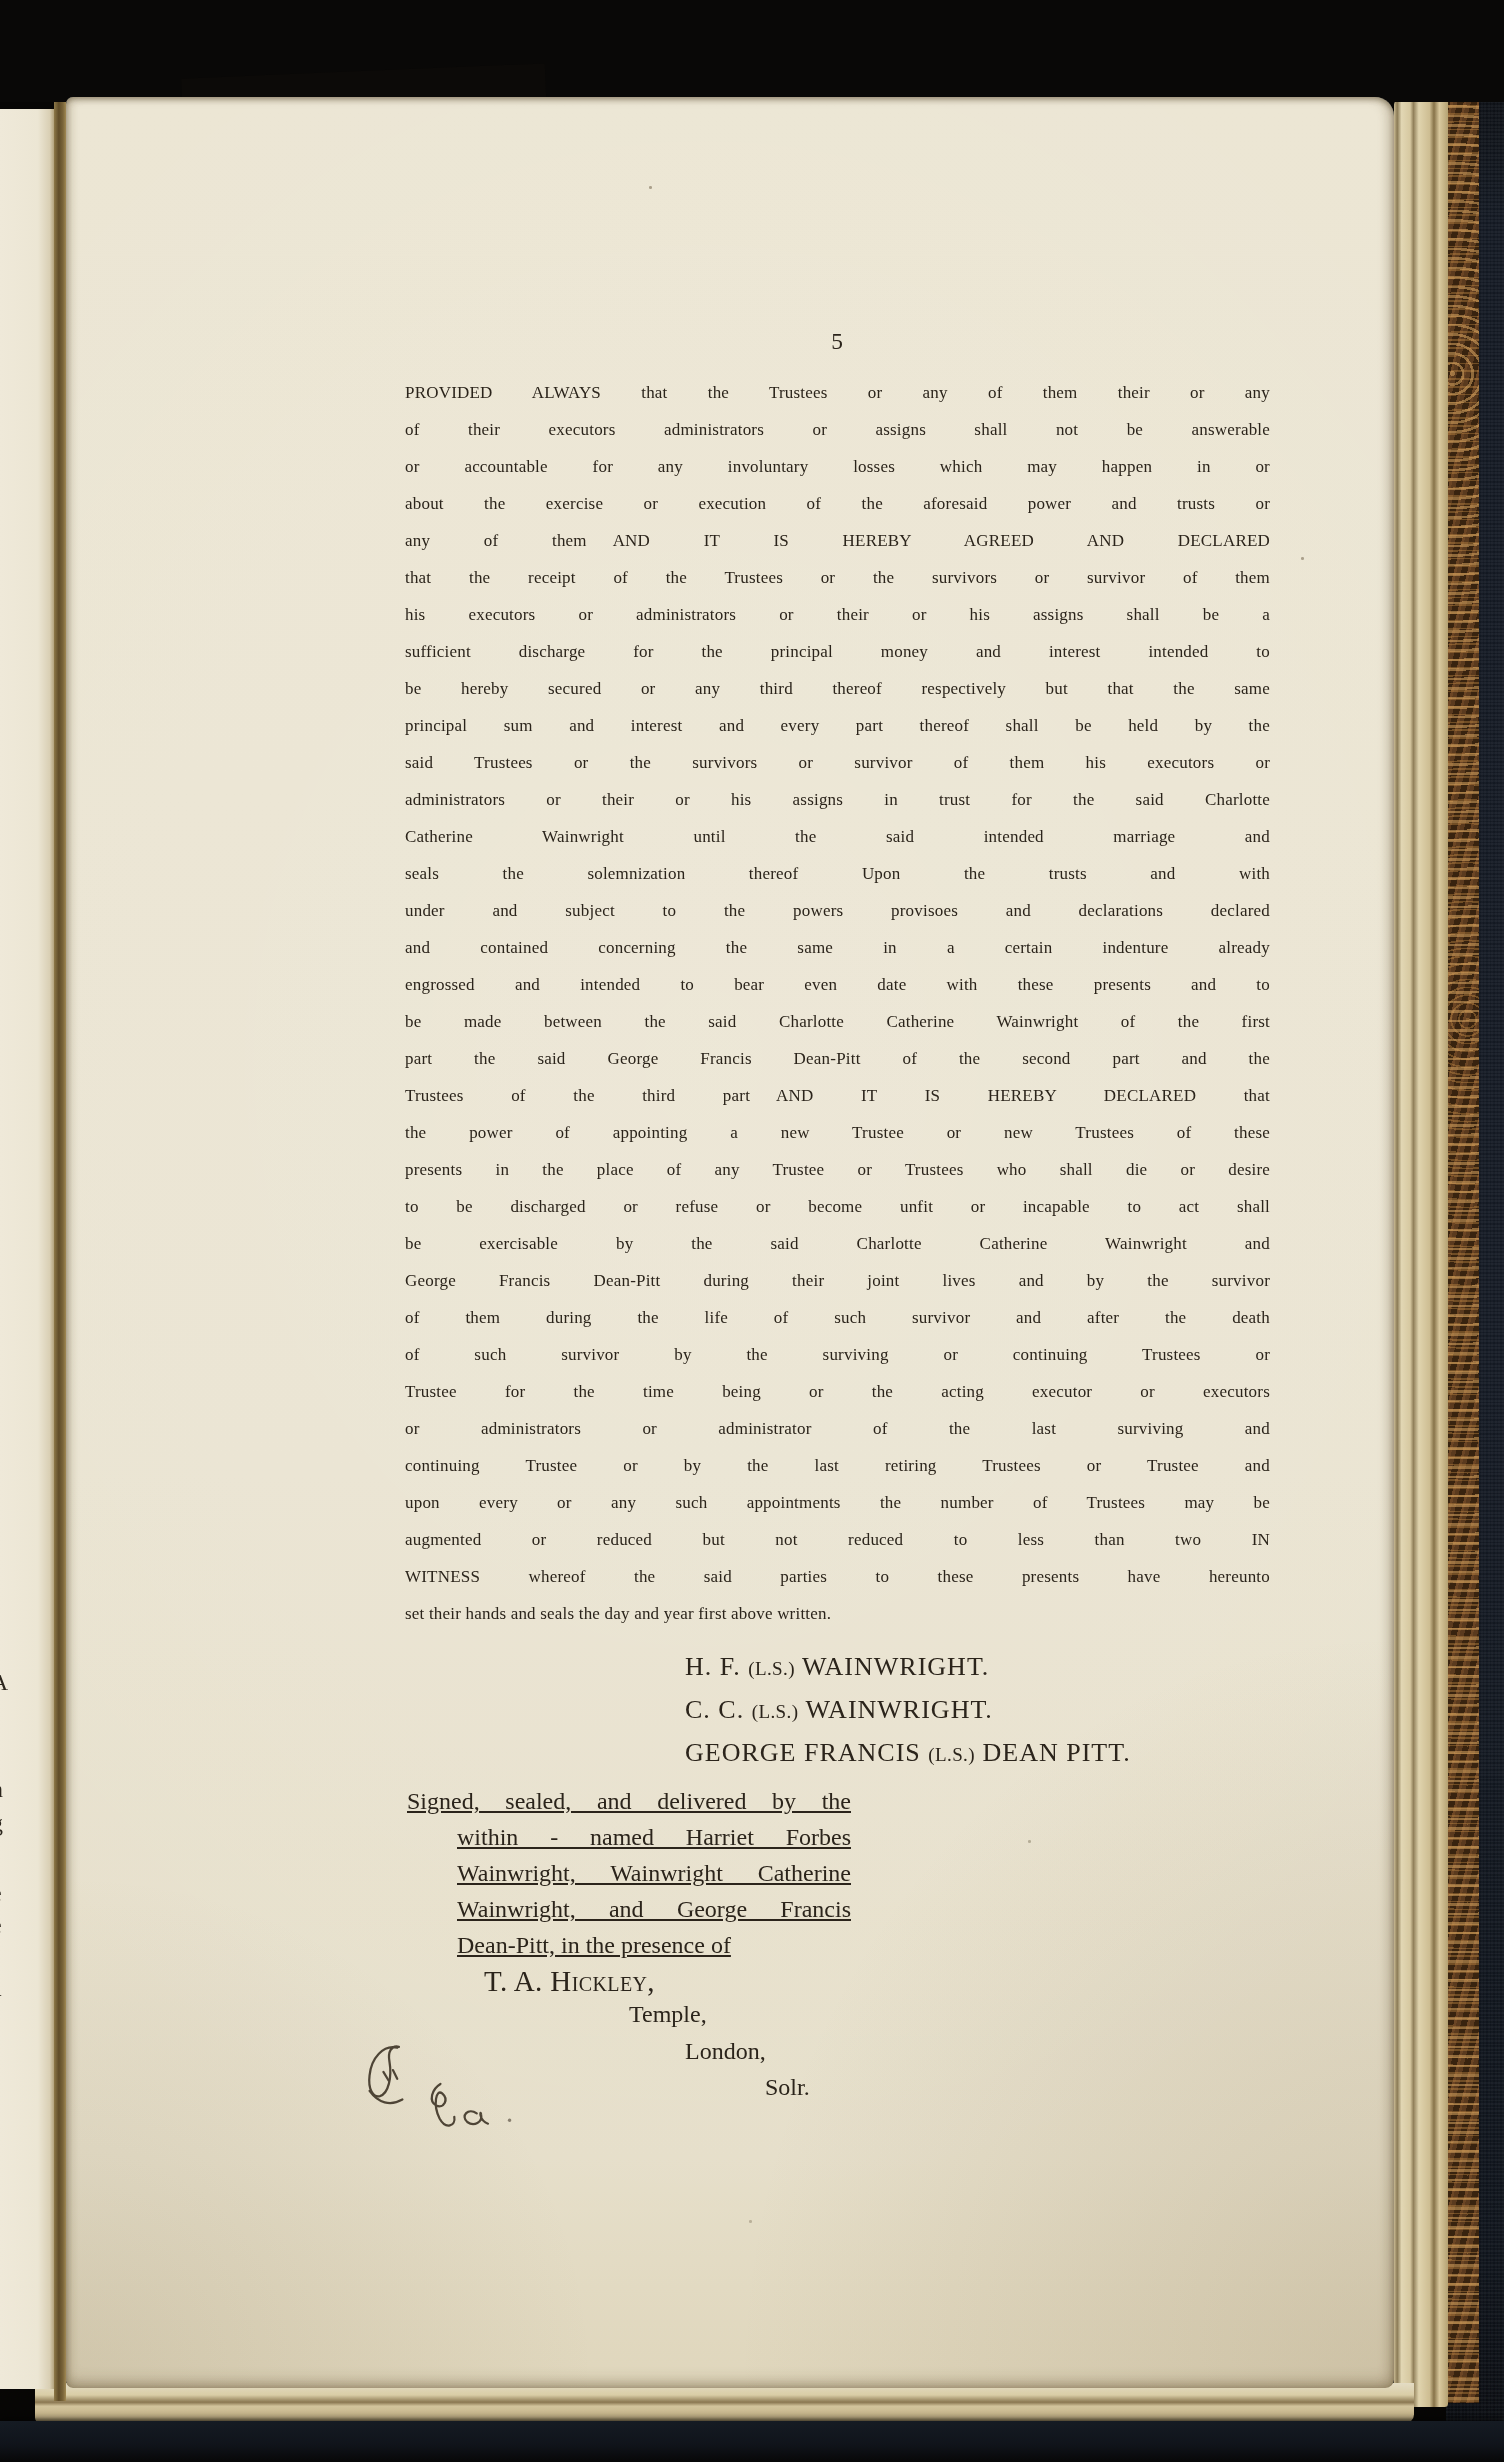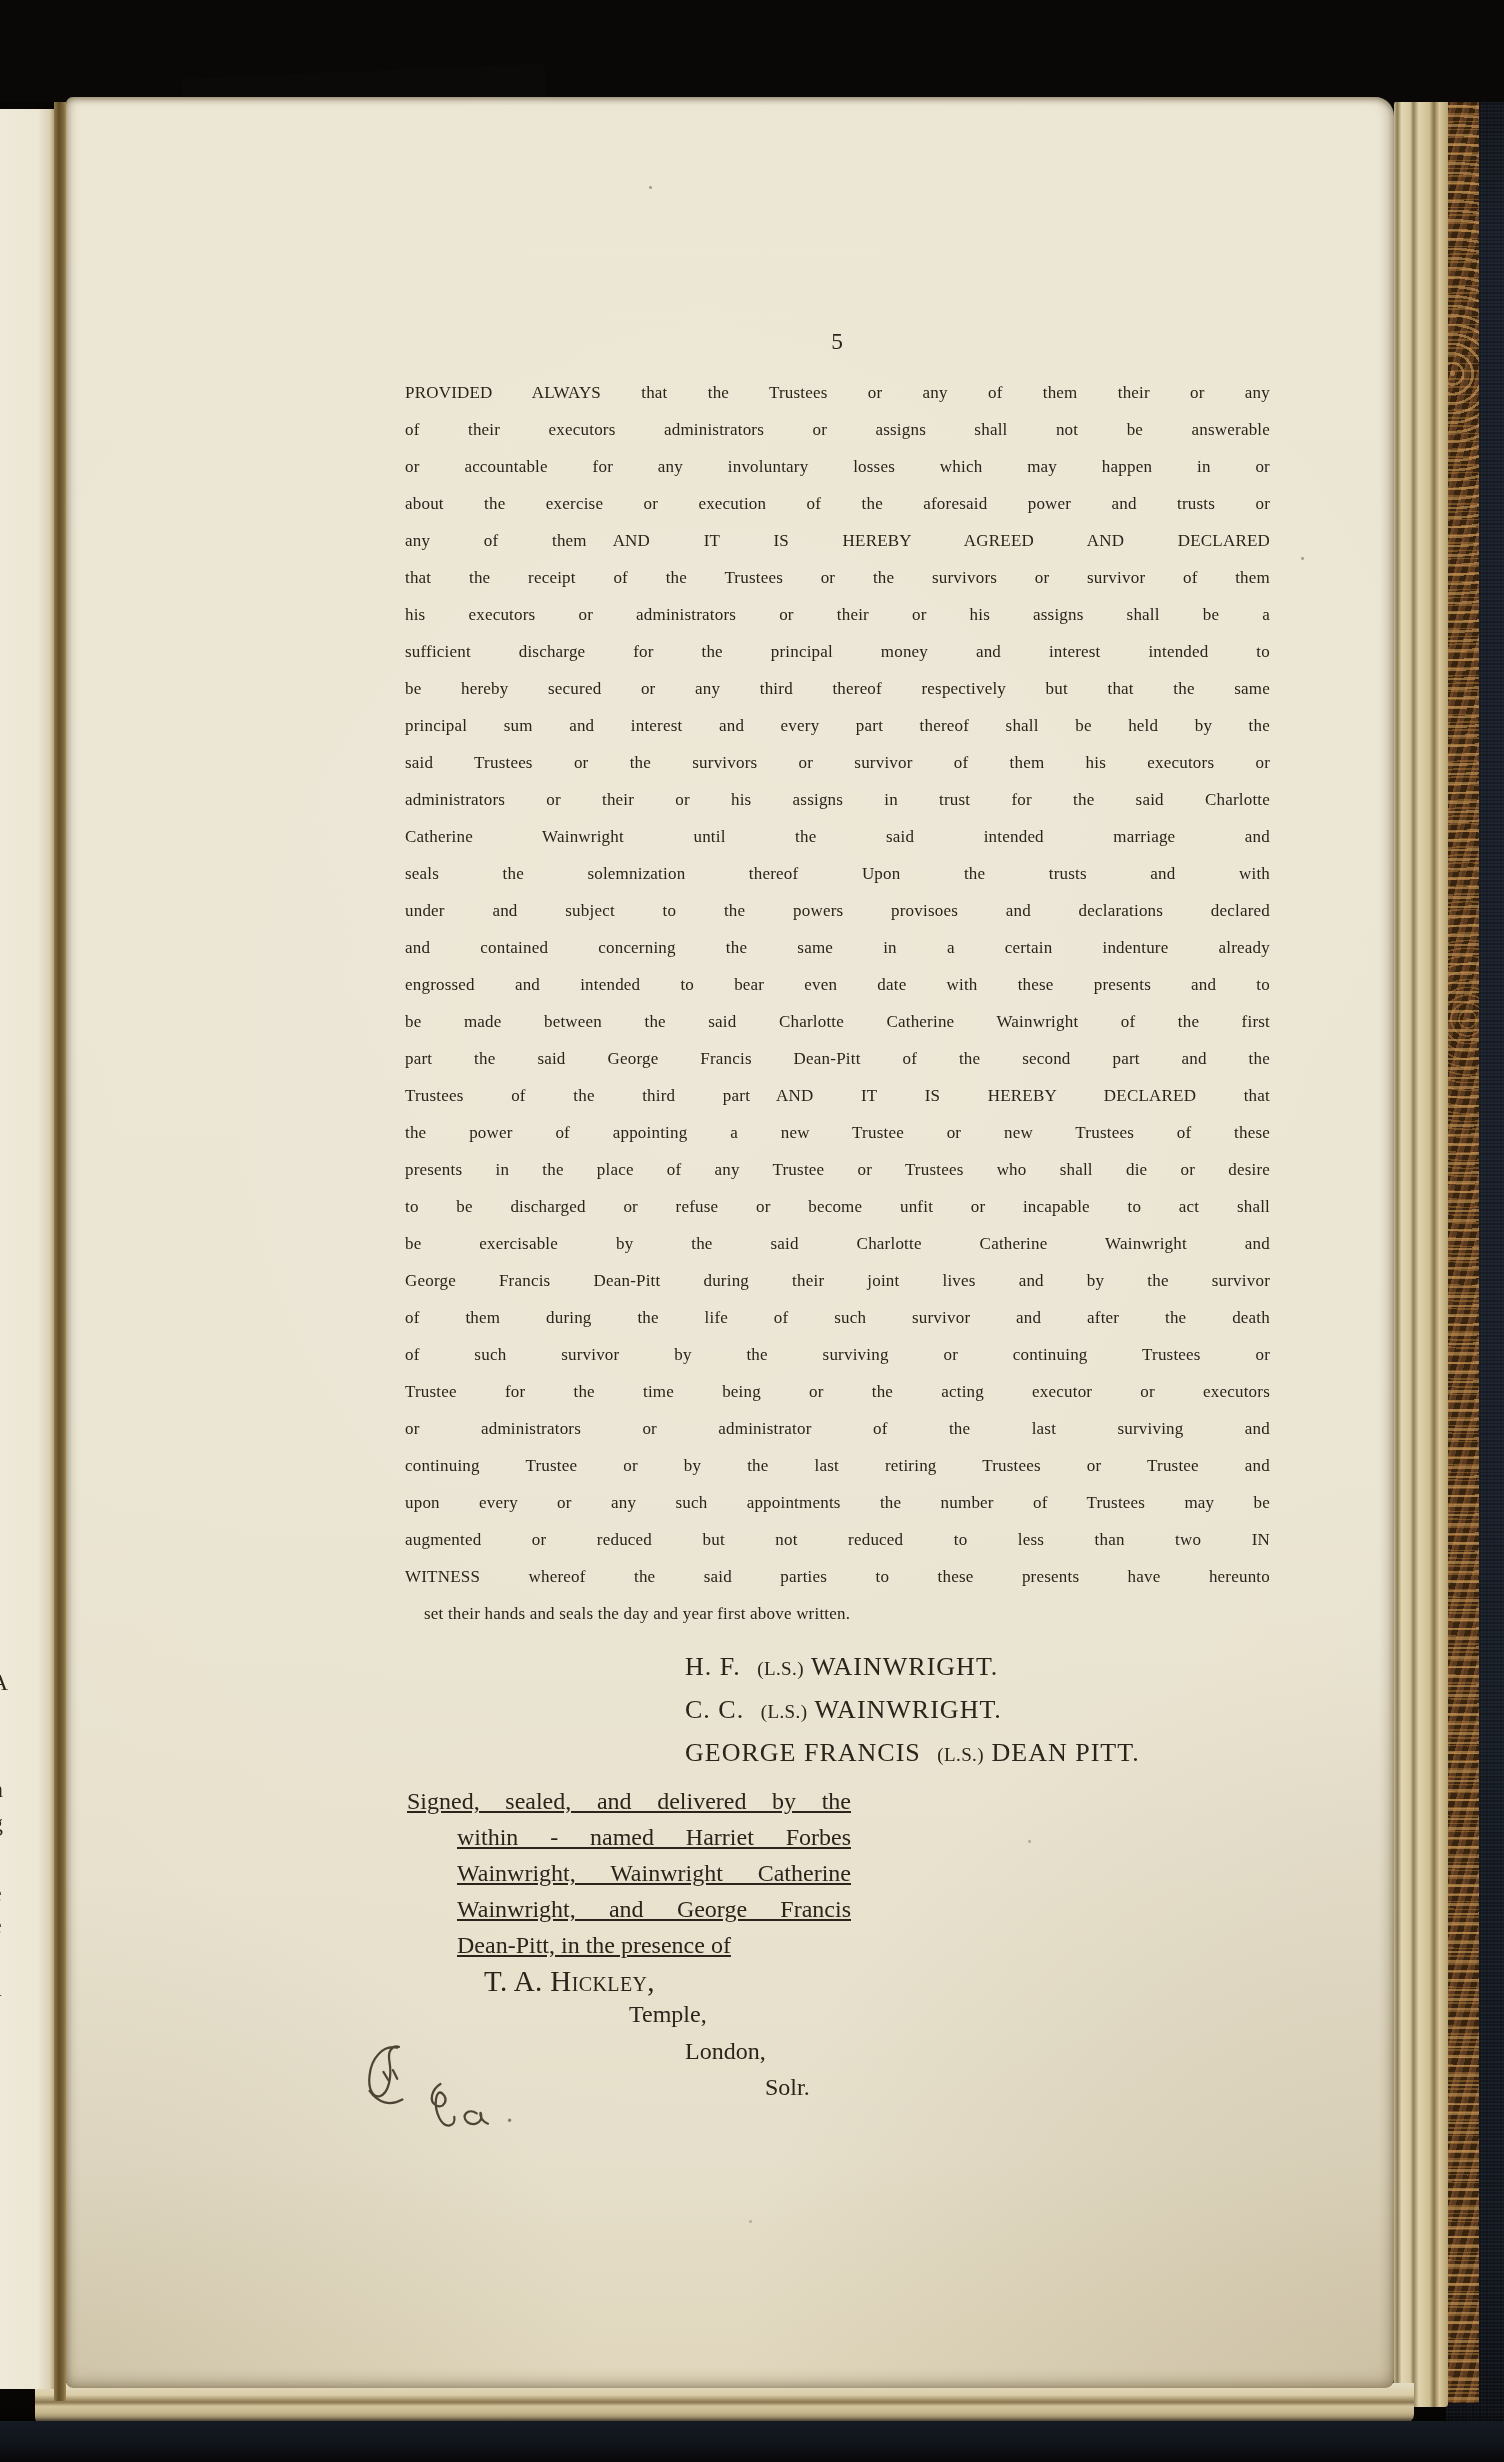--- a/index.html
+++ b/index.html
@@ -45,24 +45,24 @@
                inset 3.5px 0 8.7px rgba(90,70,35,.18), inset 0 -7px 14px rgba(90,70,35,.25);}
   .speck{position:absolute;width:2.6px;height:2.6px;border-radius:50%;background:#5a4c34;opacity:.45;}
 
   
   .ink{color:#2b241b;}
   .pagenum{position:absolute;left:405px;top:328px;width:865px;text-align:center;
     font-size:23.4px;letter-spacing:0.9px;}
   .deed{position:absolute;left:405px;top:374px;width:865px;font-size:17px;
     line-height:37px;letter-spacing:0.2px;}
   .deed-line{text-align:justify;text-align-last:justify;white-space:nowrap;}
-  .deed-line.last{text-align-last:left;margin-left:19px;}
+  .deed-line.last{text-align-last:left;}
   .sigs{position:absolute;left:685px;top:1646px;font-size:26px;line-height:41px;
     letter-spacing:1px;white-space:nowrap;}
-  .sig-seal{font-size:19px;letter-spacing:0.4px;margin-left:9px;}
+  .sig-seal{font-size:19px;letter-spacing:0.4px;}
   .attest{position:absolute;left:407px;top:1783px;width:444px;font-size:24px;line-height:36px;text-decoration:underline;}
   .attest .a-line{text-align:justify;text-align-last:justify;white-space:nowrap;}
   .attest .a-cont{padding-left:50px;}
   .attest .a-last{text-align-last:left;}
   .witness{position:absolute;font-size:24px;white-space:nowrap;}
   .w-name{left:484px;top:1965px;font-variant:small-caps;font-size:29px;letter-spacing:0.4px;}
   .w-place{left:629px;top:2001px;}
   .w-city{left:685px;top:2038px;}
   .w-title{left:765px;top:2074px;}
 

